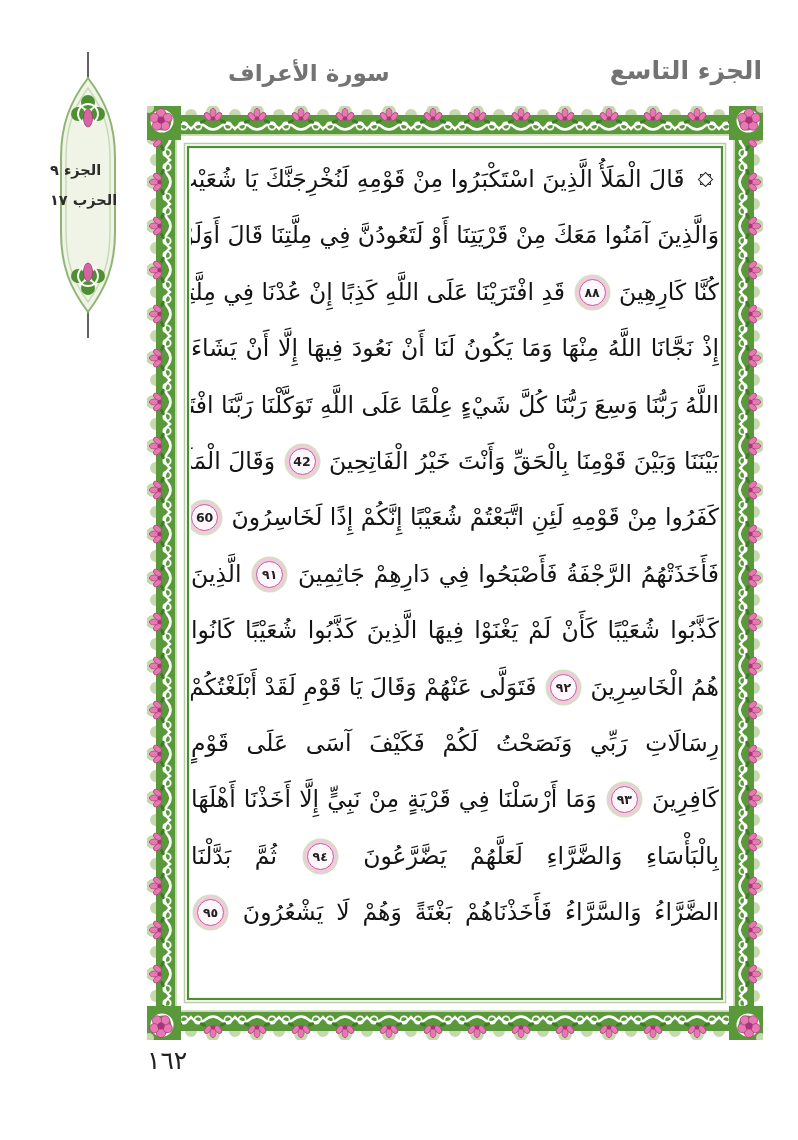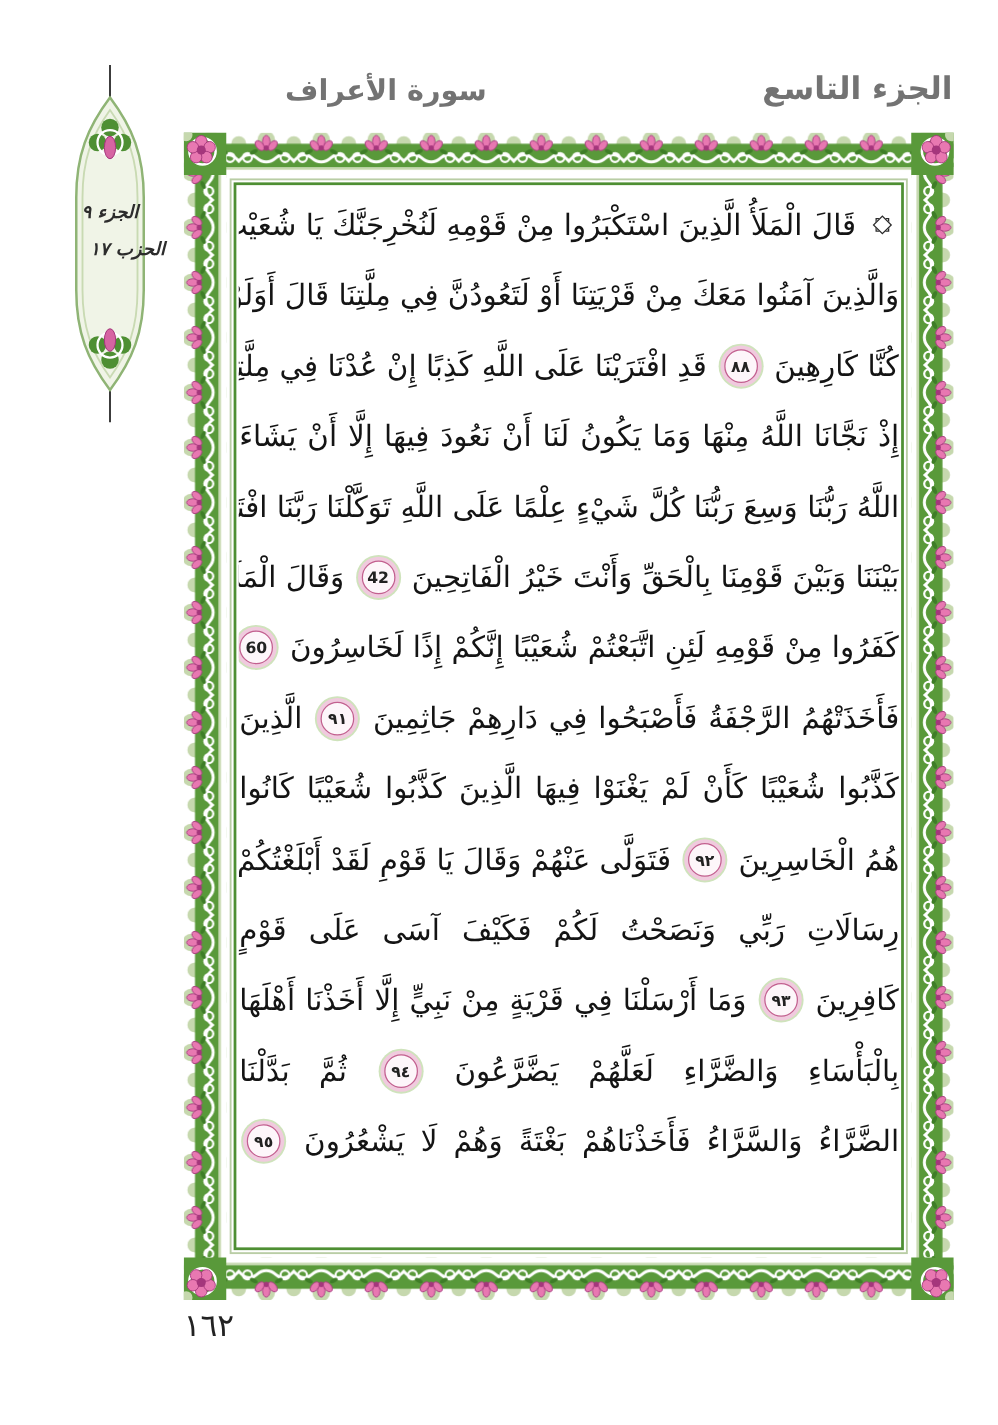--- a/index.html
+++ b/index.html
@@ -7,24 +7,24 @@
     position:relative;width:798px;height:1140px;background:#ffffff;
     font-family:"DejaVu Sans","Liberation Sans",sans-serif;overflow:hidden;color:#1a1a1a;
   }
   
   .hdr{position:absolute;direction:rtl;font-weight:bold;color:#737373;white-space:nowrap;}
   .hdr-right{top:56px;right:36px;font-size:25px;text-align:center;}
   .hdr-left{top:60px;left:228px;font-size:23px;}
   
   .medallion{position:absolute;left:50px;top:52px;width:76px;height:286px;}
   .medallion svg{position:absolute;left:0;top:0;}
-  .med-text{position:absolute;width:100%;text-align:center;direction:rtl;
-    font-size:14.5px;font-weight:bold;color:#2c2c2c;font-style:italic;}
+  .med-text{position:absolute;width:100%;text-align:left;direction:rtl;
+    font-size:14.5px;font-weight:bold;color:#2c2c2c;}
   .med-text.l1{top:110px;}
-  .med-text.l2{top:140px;margin-left:14px;}
+  .med-text.l2{top:140px;}
   
   .frame{position:absolute;left:147px;top:106px;}
   
   .text-area{
     position:absolute;left:191px;top:150px;width:528px;height:846px;
     direction:rtl;overflow:hidden;
   }
   .mushaf-line{
     height:56.4px;line-height:56.4px;font-size:23.5px;color:#141414;
     text-align:justify;text-align-last:justify;direction:rtl;white-space:nowrap;

